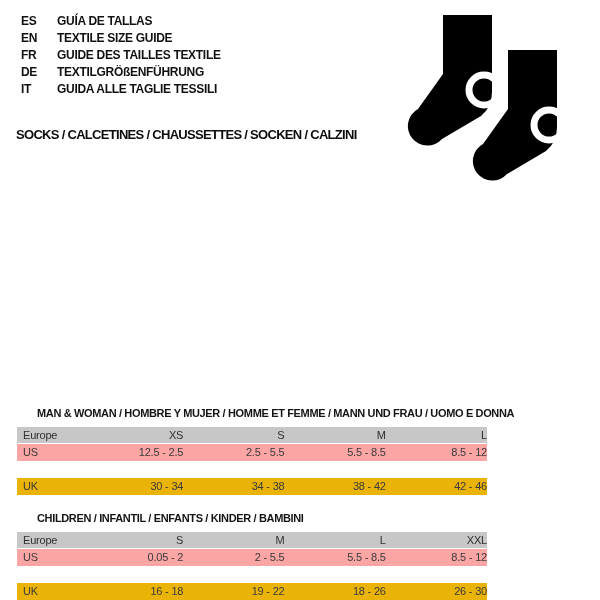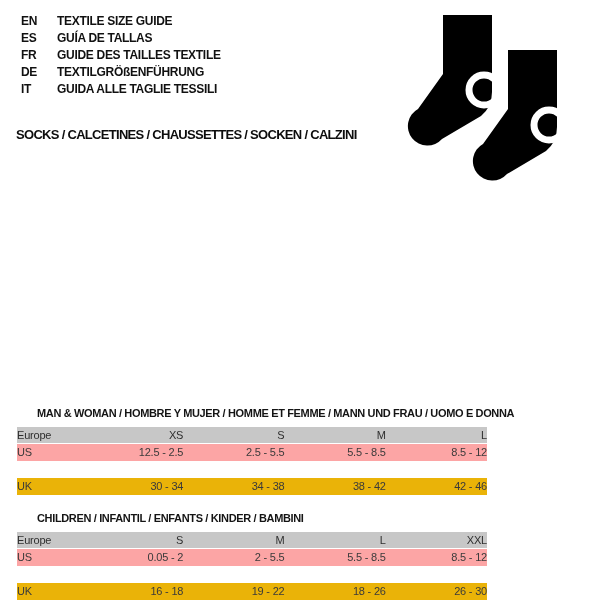--- a/index.html
+++ b/index.html
@@ -46,44 +46,44 @@
     font-size:11px;font-weight:700;letter-spacing:-0.35px;
     color:#141414;white-space:nowrap;line-height:12px;padding-left:16px;
   }
   .grid-row{
     display:grid;
     grid-template-columns:65px 1fr 1fr 1fr 1fr;
     align-items:center;
     font-size:11px;letter-spacing:-0.2px;
   }
   .grid-row .c{text-align:right;white-space:nowrap;}
-  .grid-row .lbl{text-align:left;white-space:nowrap;}
+  .grid-row .lbl{text-align:left;padding-left:6px;white-space:nowrap;}
   .head-row{
     height:16px;line-height:16px;
     background:#c7c7c7;color:#2f2f2f;
   }
   .data-row{
     height:17px;line-height:17px;
     border-top:1px solid #ffffff;
     color:#3a3a3a;
   }
   .data-row.odd{background:#fca5a5;}
   .data-row.even{background:#eab308;margin-top:16px;}
 </style>
 </head>
 <body>
 
 <div class="lang-guide">
   <div class="lang-row">
+    <span class="lang-code">ES</span>
+    <span class="lang-label">GUÍA DE TALLAS</span>
+  </div>
+  <div class="lang-row">
     <span class="lang-code">EN</span>
     <span class="lang-label">TEXTILE SIZE GUIDE</span>
-  </div>
-  <div class="lang-row">
-    <span class="lang-code">ES</span>
-    <span class="lang-label">GUÍA DE TALLAS</span>
   </div>
   <div class="lang-row">
     <span class="lang-code">FR</span>
     <span class="lang-label">GUIDE DES TAILLES TEXTILE</span>
   </div>
   <div class="lang-row">
     <span class="lang-code">DE</span>
     <span class="lang-label">TEXTILGRÖßENFÜHRUNG</span>
   </div>
   <div class="lang-row">

